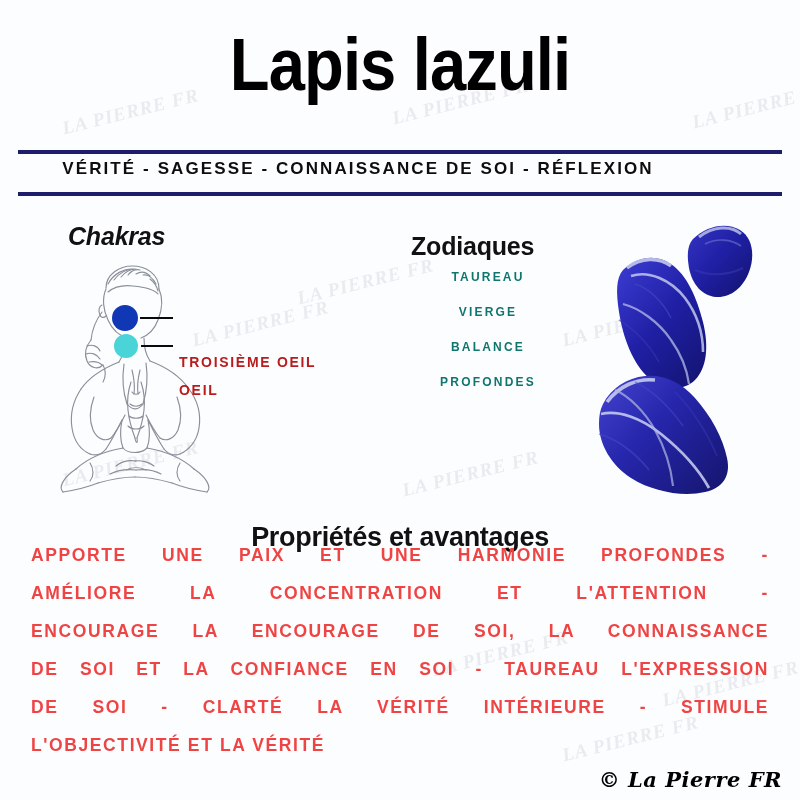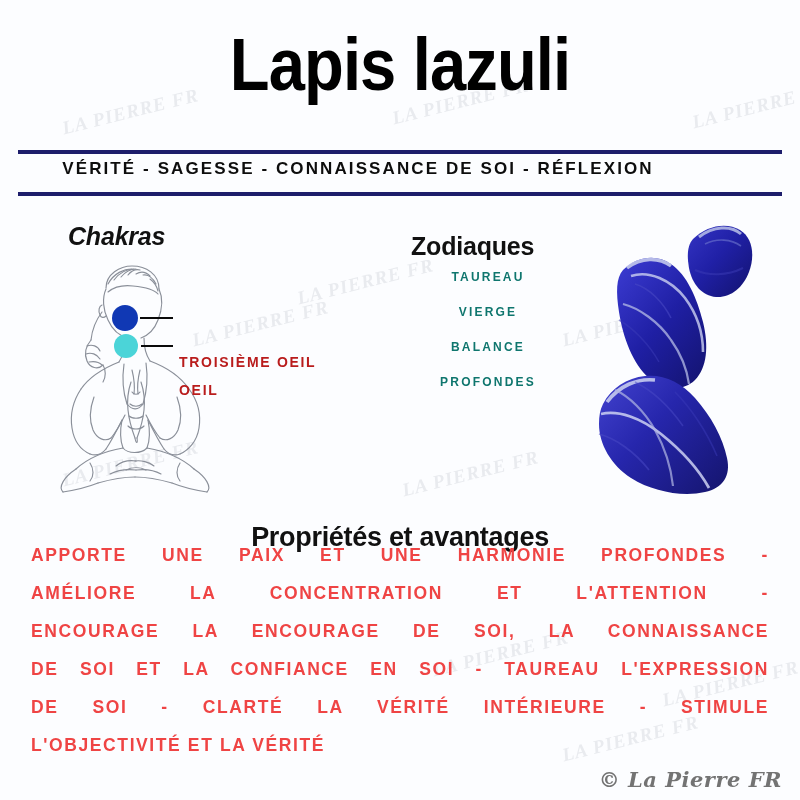--- a/index.html
+++ b/index.html
@@ -214,21 +214,21 @@
 
   
   .footer {
     position: absolute;
     right: 18px;
     bottom: 8px;
     font-family: "DejaVu Serif", serif;
     font-style: italic;
     font-weight: 700;
     font-size: 21px;
-    color: #737373;
+    color: #000000;
     letter-spacing: 0.5px;
     z-index: 6;
     white-space: nowrap;
   }
 </style>
 </head>
 <body>
 
 <div id="page">
 

